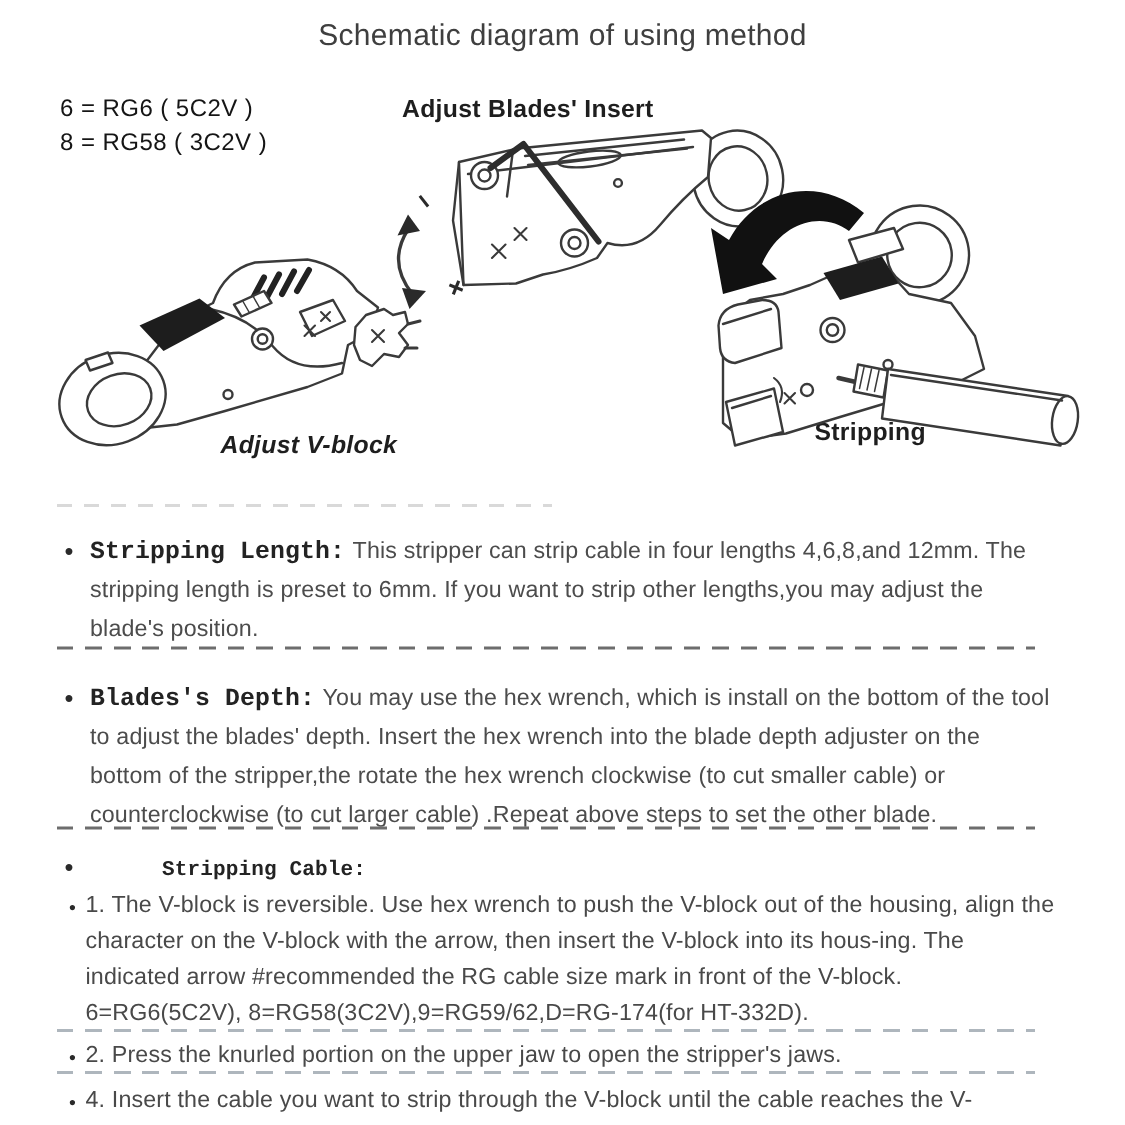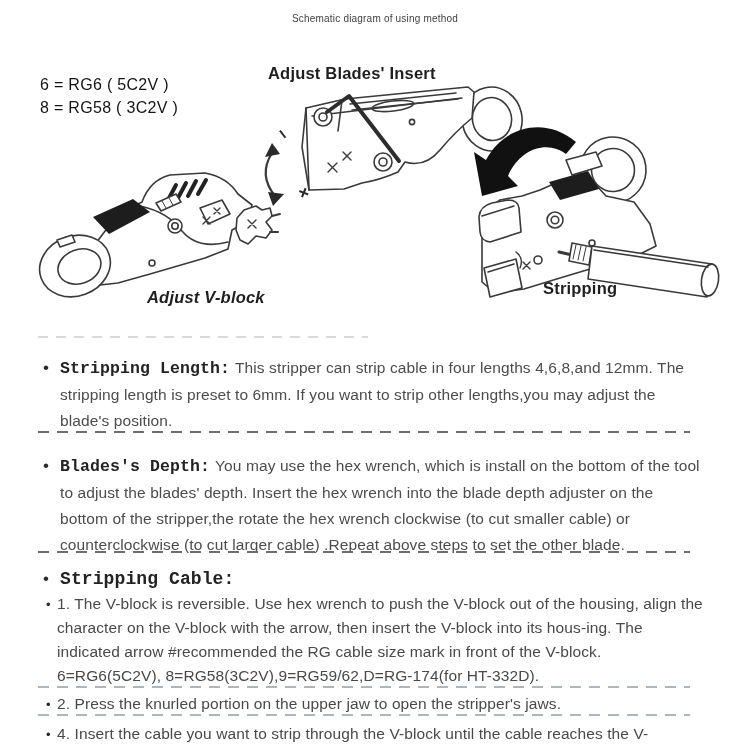--- a/index.html
+++ b/index.html
@@ -2,25 +2,25 @@
 <html><head>
 <meta charset="utf-8">
 <style>
   html,body{margin:0;padding:0;background:#fff;}
   .canvas{
     position:relative;width:750px;height:750px;background:#ffffff;
     font-family:"Liberation Sans", sans-serif;overflow:hidden;color:#3c3c3c;
   }
   .title{
     position:absolute;top:13px;left:0;width:100%;text-align:center;
-    font-size:10px;color:#3f3f3f;letter-spacing:.2px;
+    font-size:20px;color:#3f3f3f;letter-spacing:.2px;
   }
   .legend{
     position:absolute;left:40px;top:62px;font-size:16px;line-height:22.5px;
-    color:#151515;letter-spacing:.3px;font-weight:500;margin-top:12px;
+    color:#151515;letter-spacing:.3px;font-weight:500;
   }
   .diag-label{
     position:absolute;font-weight:bold;font-size:16.5px;color:#1e1e1e;letter-spacing:.2px;
   }
   #lbl-blades{left:268px;top:64px;}
   #lbl-vblock{left:147px;top:288px;font-style:italic;}
   #lbl-strip{left:543px;top:279px;}
   .mark{position:absolute;color:#2a2a2a;font-size:18px;font-weight:bold;}
   #mark-minus{left:277px;top:124px;transform:rotate(52deg);}
   #mark-plus{left:298px;top:182px;transform:rotate(22deg);font-size:19px;}
@@ -28,21 +28,21 @@
 
   .divider{position:absolute;left:38px;width:652px;height:2px;}
   .divider.dark{background:repeating-linear-gradient(90deg,#6d6d6d 0 11px,transparent 11px 19px);}
   .divider.light{background:repeating-linear-gradient(90deg,#aeb6bd 0 11px,transparent 11px 19px);}
   .divider.faint{width:330px;background:repeating-linear-gradient(90deg,#d9d9d9 0 10px,transparent 10px 18px);}
 
   .sec{position:absolute;left:60px;width:642px;font-size:15.5px;line-height:26px;color:#4c4c4c;letter-spacing:.1px;}
   .sec .bullet{position:absolute;left:-17px;top:0px;color:#2a2a2a;font-size:17px;}
   .sec .h{font-weight:bold;color:#232323;font-size:16.5px;margin-right:5px;font-family:Liberation Mono, monospace;}
   #sec3-head{position:absolute;left:60px;}
-  #sec3-head .h{font-size:18px;}
+  #sec3-head .h{font-size:14px;margin-left:48px;}
   .item{position:absolute;left:57px;width:648px;font-size:15.5px;line-height:24px;color:#494949;letter-spacing:.1px;}
   .item .bullet{position:absolute;left:-11px;top:1px;font-size:13px;color:#2a2a2a;}
 </style>
 </head>
 <body>
 
 <div class="canvas">
 
   <div class="title">Schematic diagram of using method</div>
 

